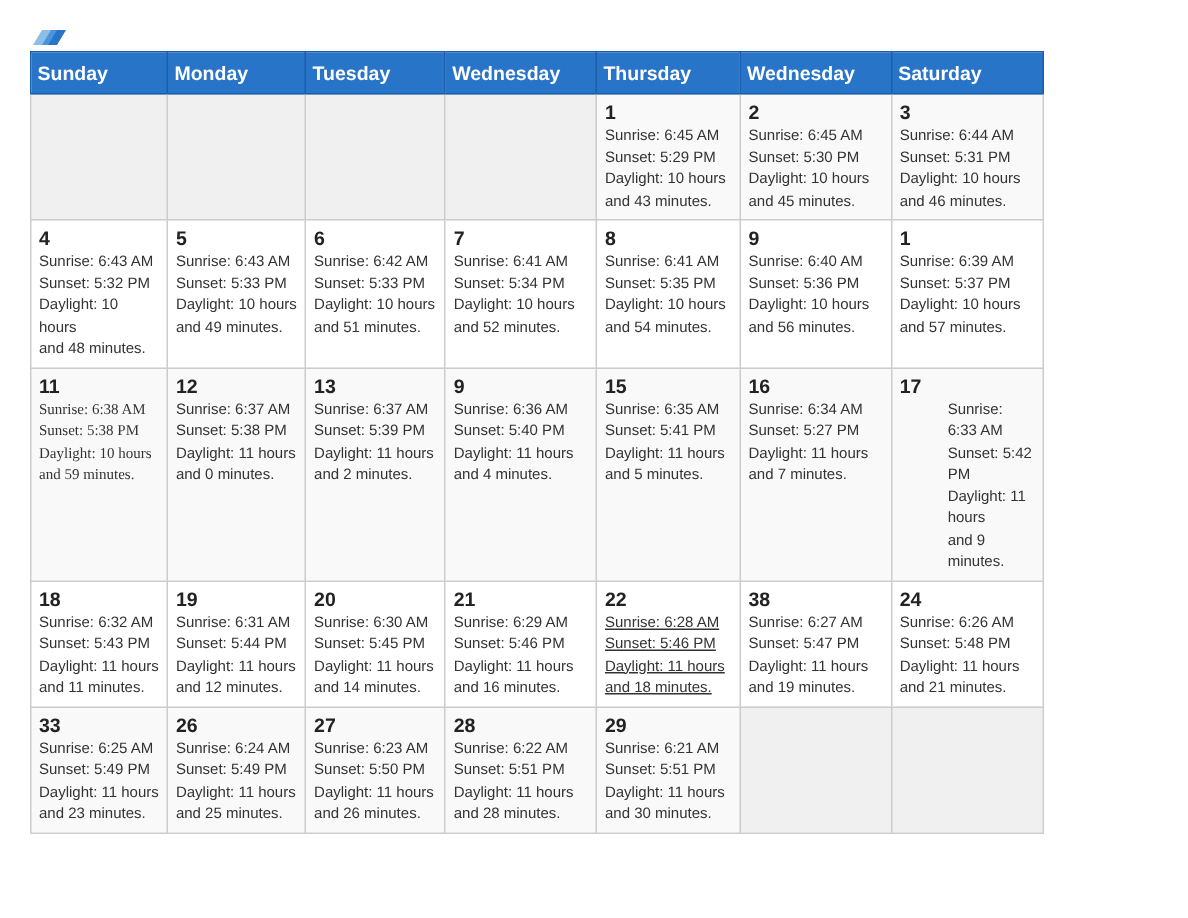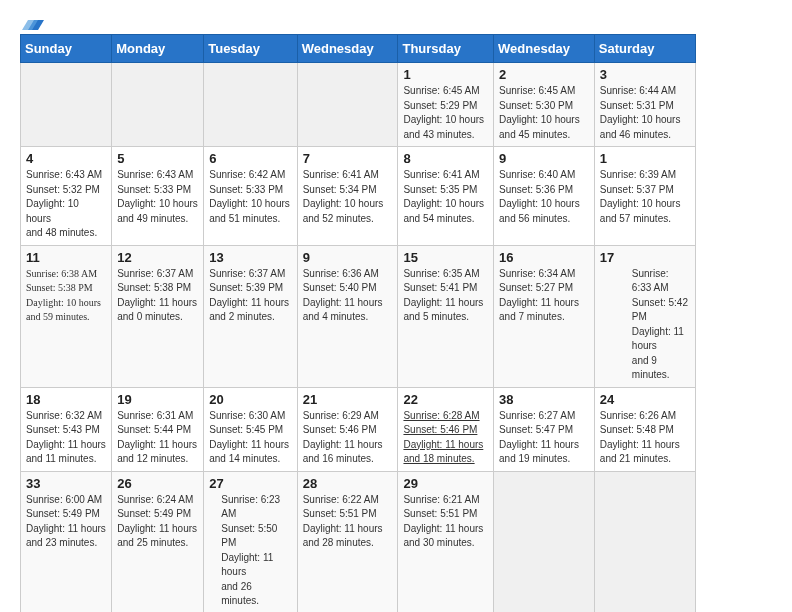--- a/index.html
+++ b/index.html
@@ -261,35 +261,35 @@
             <span class="day-number">24</span>
             <div class="day-info" style="white-space: pre-line;">Sunrise: 6:26 AM
 Sunset: 5:48 PM
 Daylight: 11 hours
 and 21 minutes.</div>
           </td>
         </tr>
         <tr>
           <td>
             <span class="day-number">33</span>
-            <div class="day-info" style="white-space: pre-line;">Sunrise: 6:00 AM
+            <div class="day-info" style="white-space: pre-line;">Sunrise: 6:25 AM
 Sunset: 5:49 PM
 Daylight: 11 hours
 and 23 minutes.</div>
           </td>
           <td>
             <span class="day-number">26</span>
             <div class="day-info" style="white-space: pre-line;">Sunrise: 6:24 AM
 Sunset: 5:49 PM
 Daylight: 11 hours
 and 25 minutes.</div>
           </td>
           <td>
             <span class="day-number">27</span>
-            <div class="day-info" style="white-space: pre-line; margin-left: 12px;">Sunrise: 6:23 AM
+            <div class="day-info" style="white-space: pre-line;">Sunrise: 6:23 AM
 Sunset: 5:50 PM
 Daylight: 11 hours
 and 26 minutes.</div>
           </td>
           <td>
             <span class="day-number">28</span>
             <div class="day-info" style="white-space: pre-line;">Sunrise: 6:22 AM
 Sunset: 5:51 PM
 Daylight: 11 hours
 and 28 minutes.</div>

